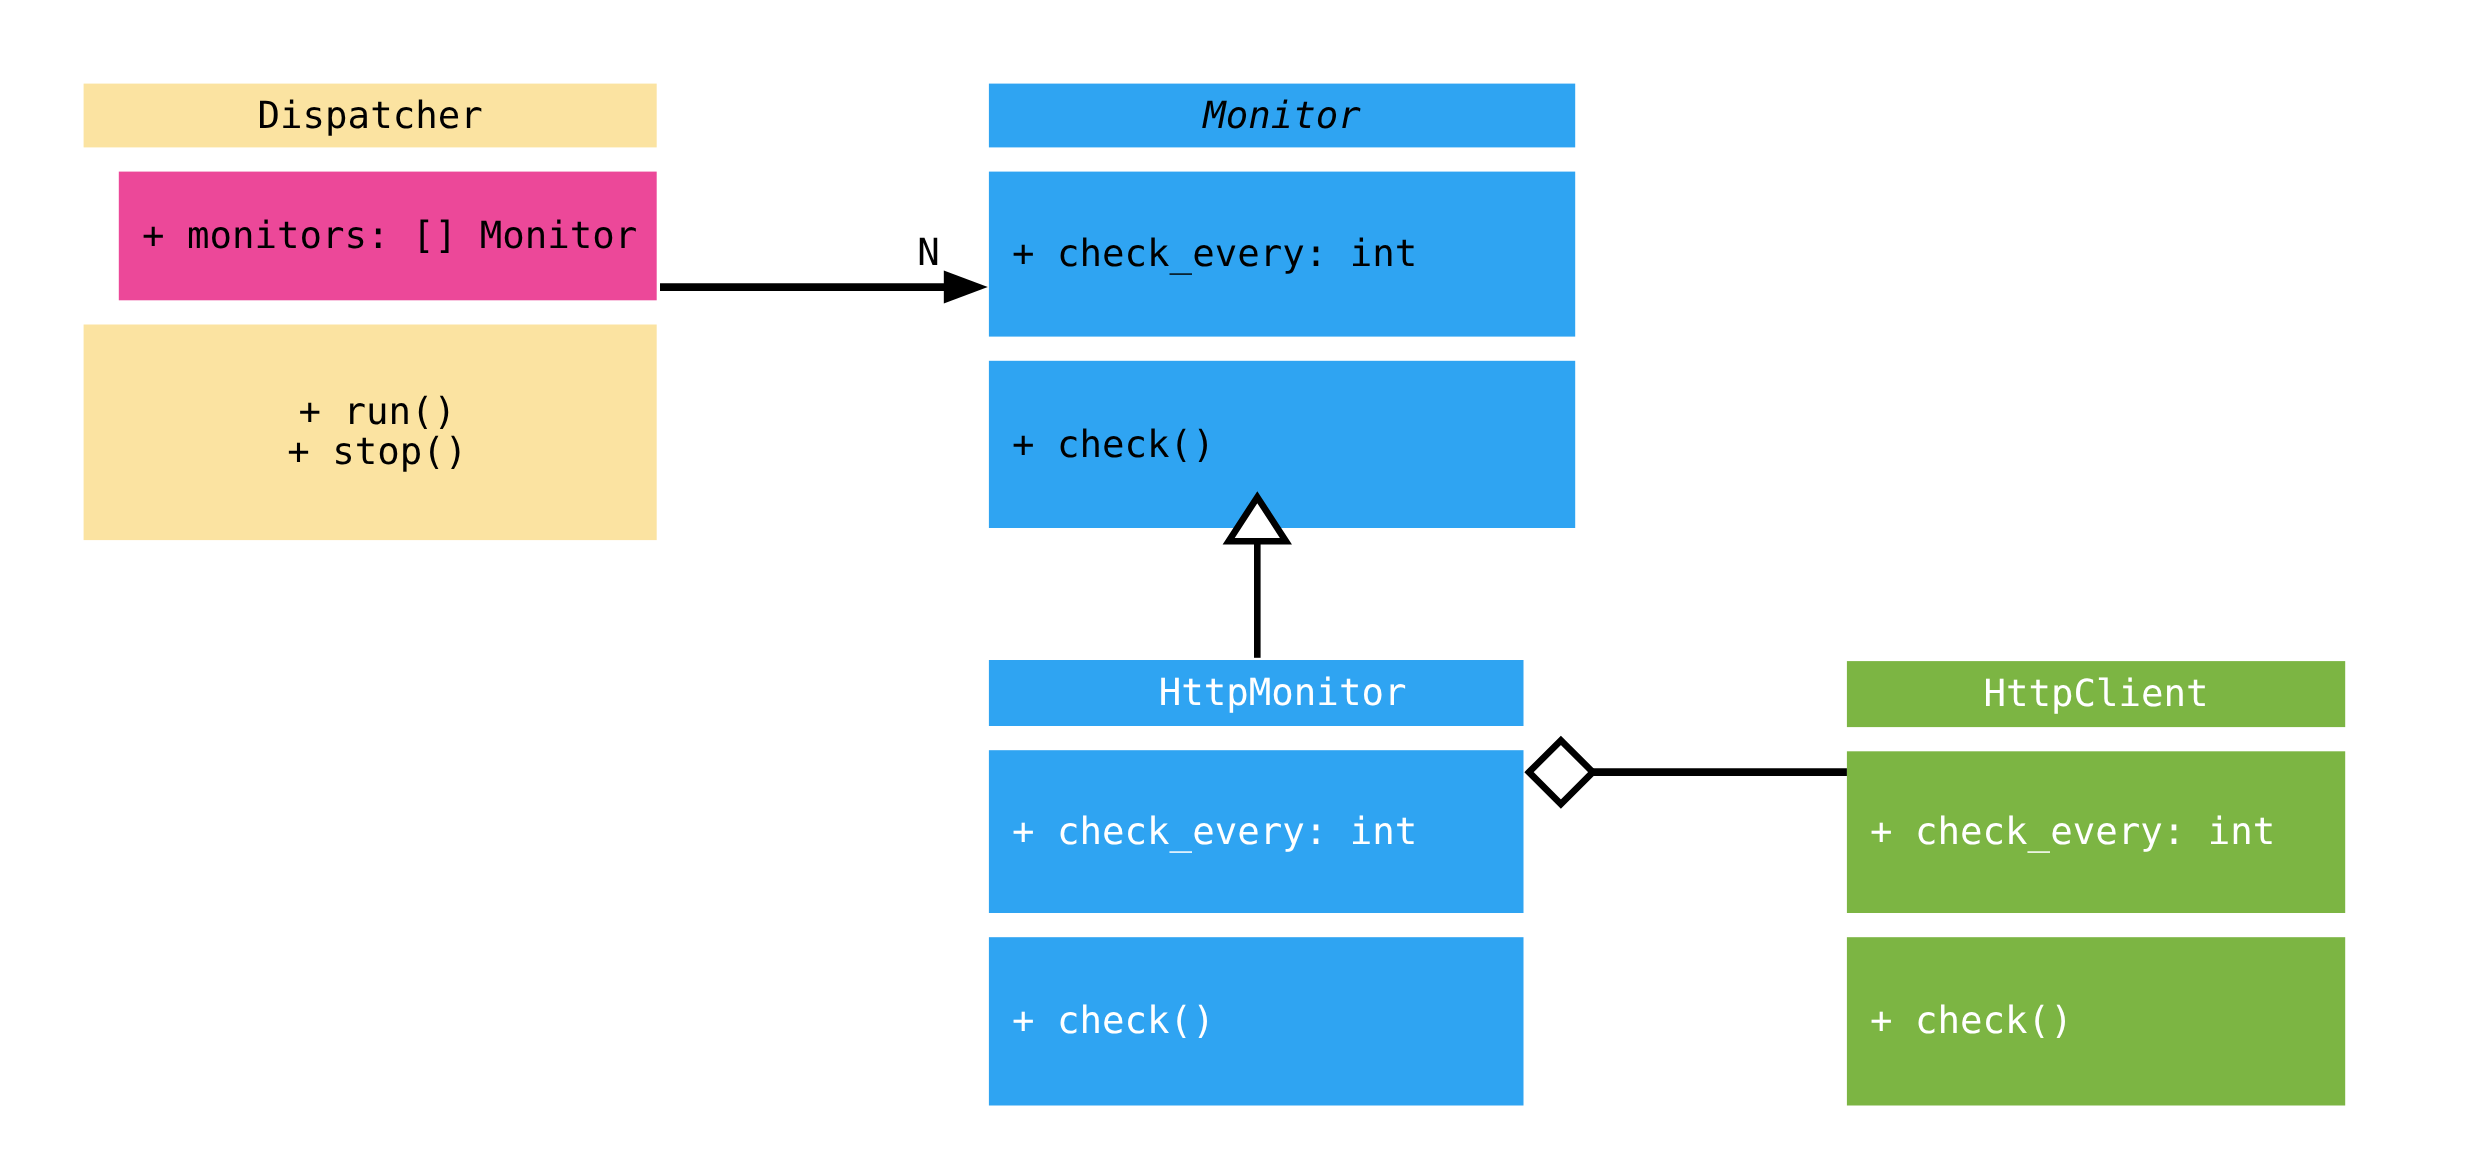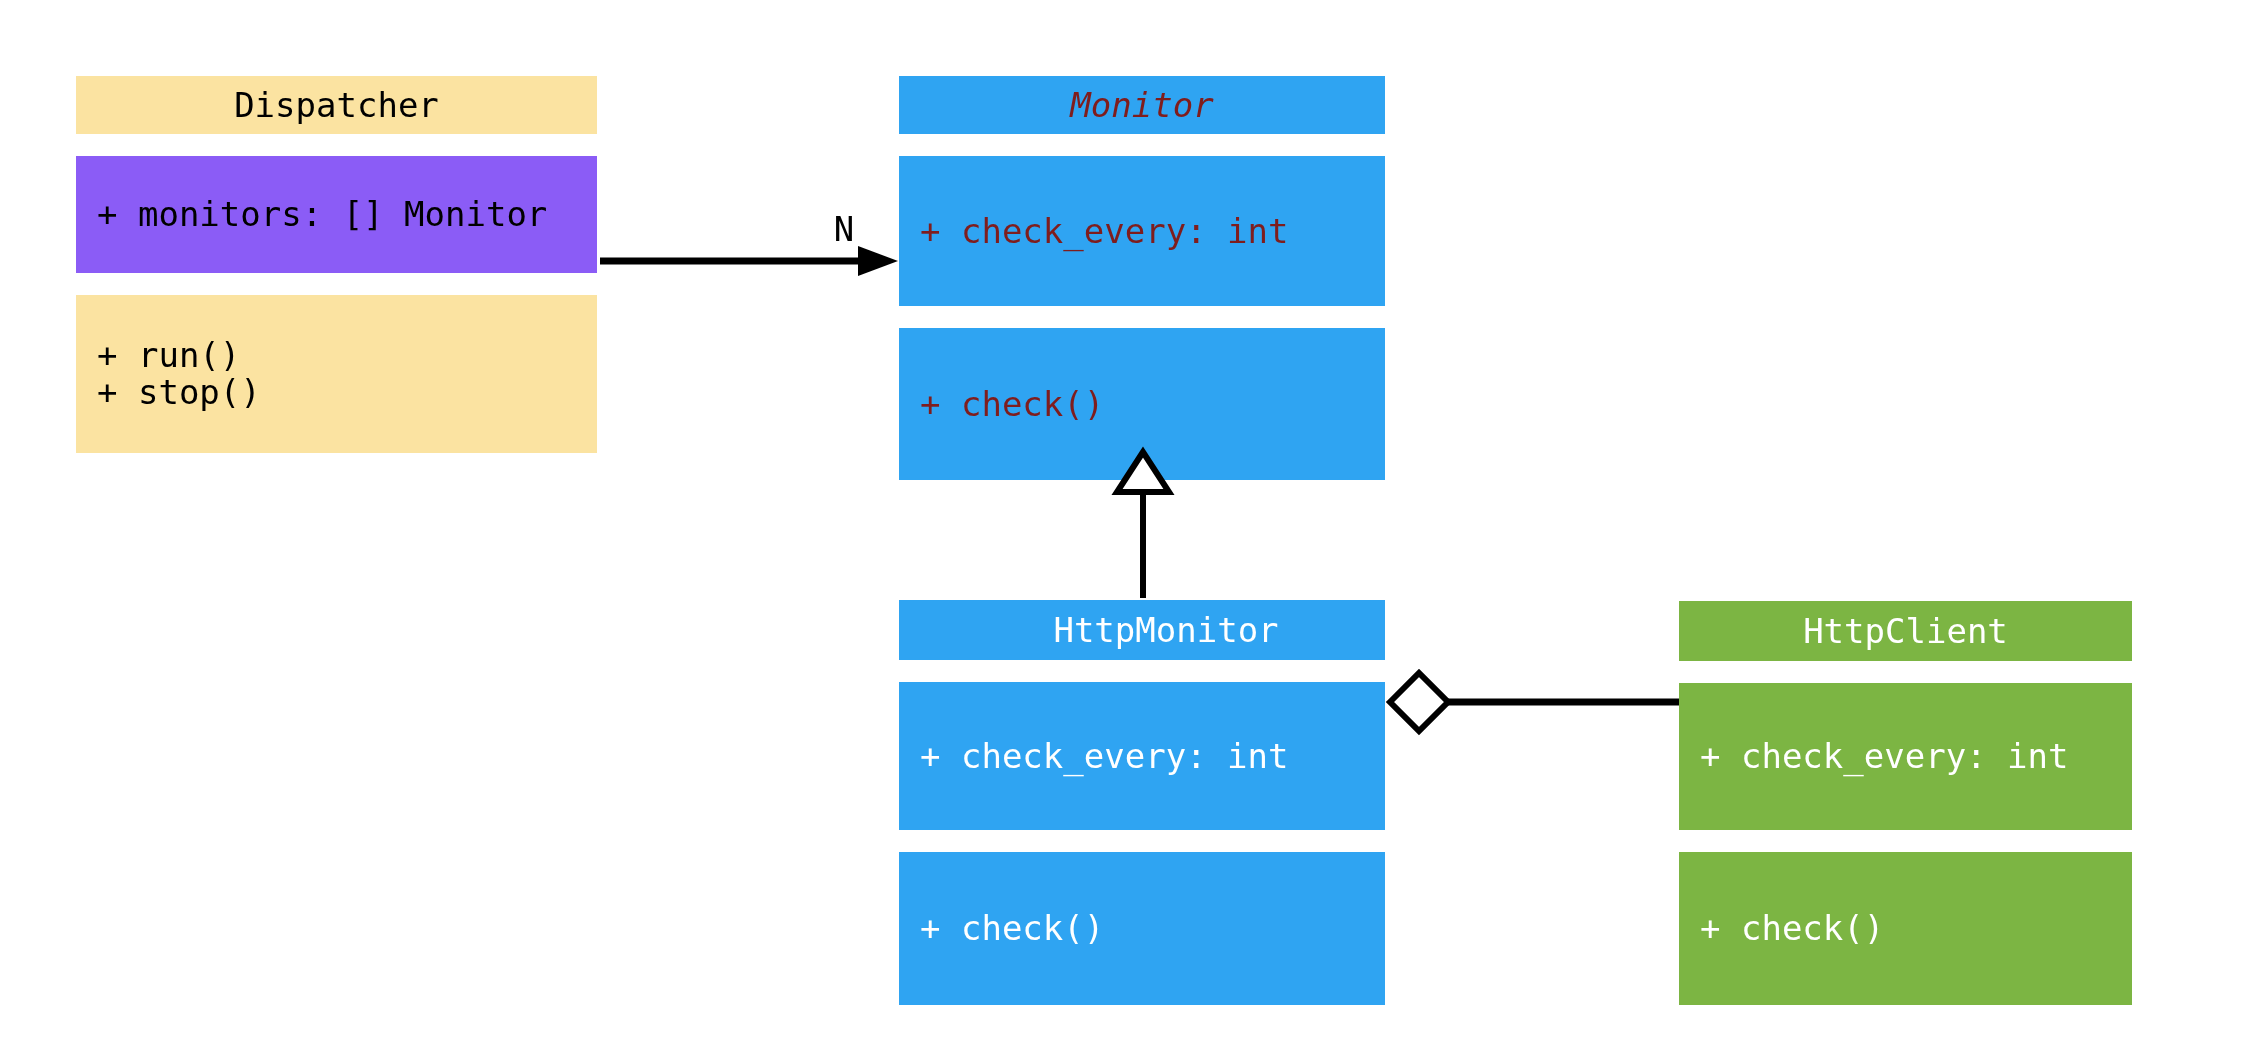--- a/index.html
+++ b/index.html
@@ -53,30 +53,30 @@
 </style>
 </head>
 <body>
 
 <div class="canvas">
 
   <div class="uml-class" style="left: 76px; top: 76px; width: 521px; color: rgb(0, 0, 0);">
     <div class="sec title" style="height: 58px; background-color: rgb(251, 227, 161);">
       <span class="text-line" style="font-style: normal;">Dispatcher</span>
     </div>
-    <div class="sec body" style="height: 117px; background-color: #8b5cf6;">
+    <div class="sec body" style="height: 117px; background-color: #ec4899; margin-left: 32px;">
       <div class="text-line">+ monitors: [] Monitor</div>
     </div>
-    <div class="sec body" style="height: 158px; background-color: rgb(251, 227, 161);">
+    <div class="sec body" style="height: 196px; background-color: rgb(251, 227, 161); align-items: center;">
       <div class="text-line">+ run()</div>
       <div class="text-line">+ stop()</div>
     </div>
   </div>
 
-  <div class="uml-class" style="left: 899px; top: 76px; width: 486px; color: #7f1d1d;">
+  <div class="uml-class" style="left: 899px; top: 76px; width: 533px; color: #000000;">
     <div class="sec title" style="height: 58px; background-color: rgb(47, 164, 242);">
       <span class="text-line" style="font-style: italic;">Monitor</span>
     </div>
     <div class="sec body" style="height: 150px; background-color: rgb(47, 164, 242);">
       <div class="text-line">+ check_every: int</div>
     </div>
     <div class="sec body" style="height: 152px; background-color: rgb(47, 164, 242);">
       <div class="text-line">+ check()</div>
     </div>
   </div>

